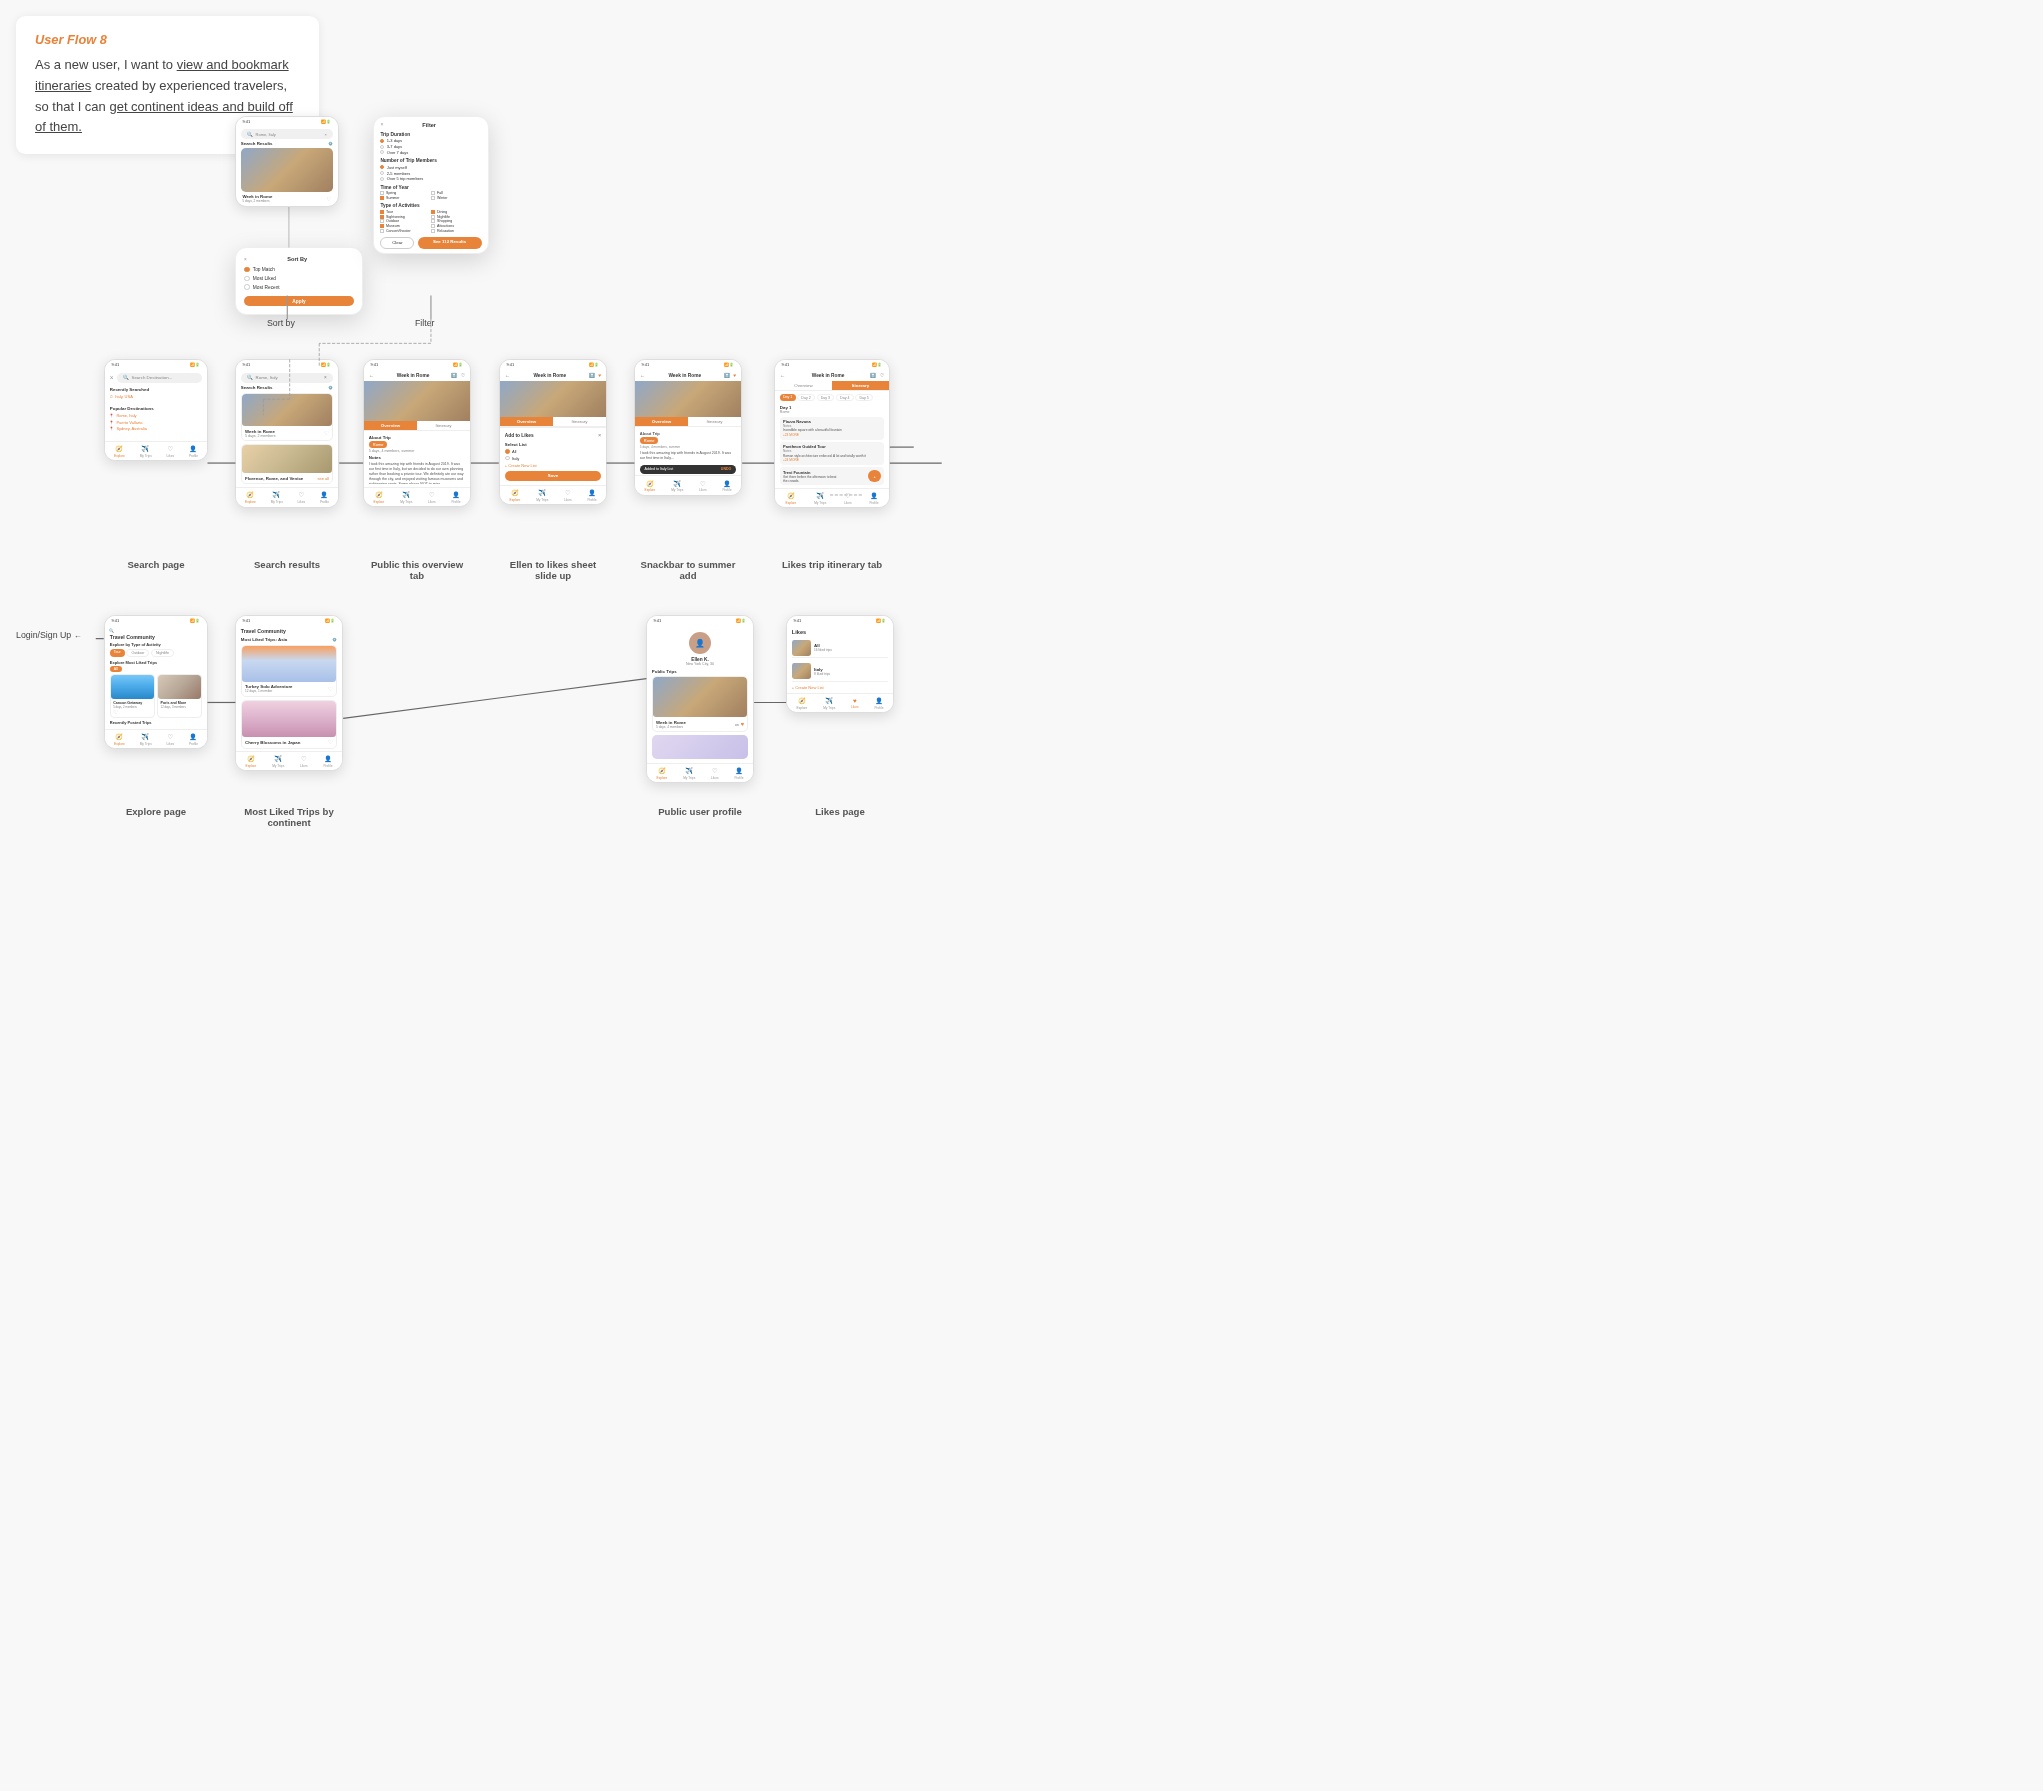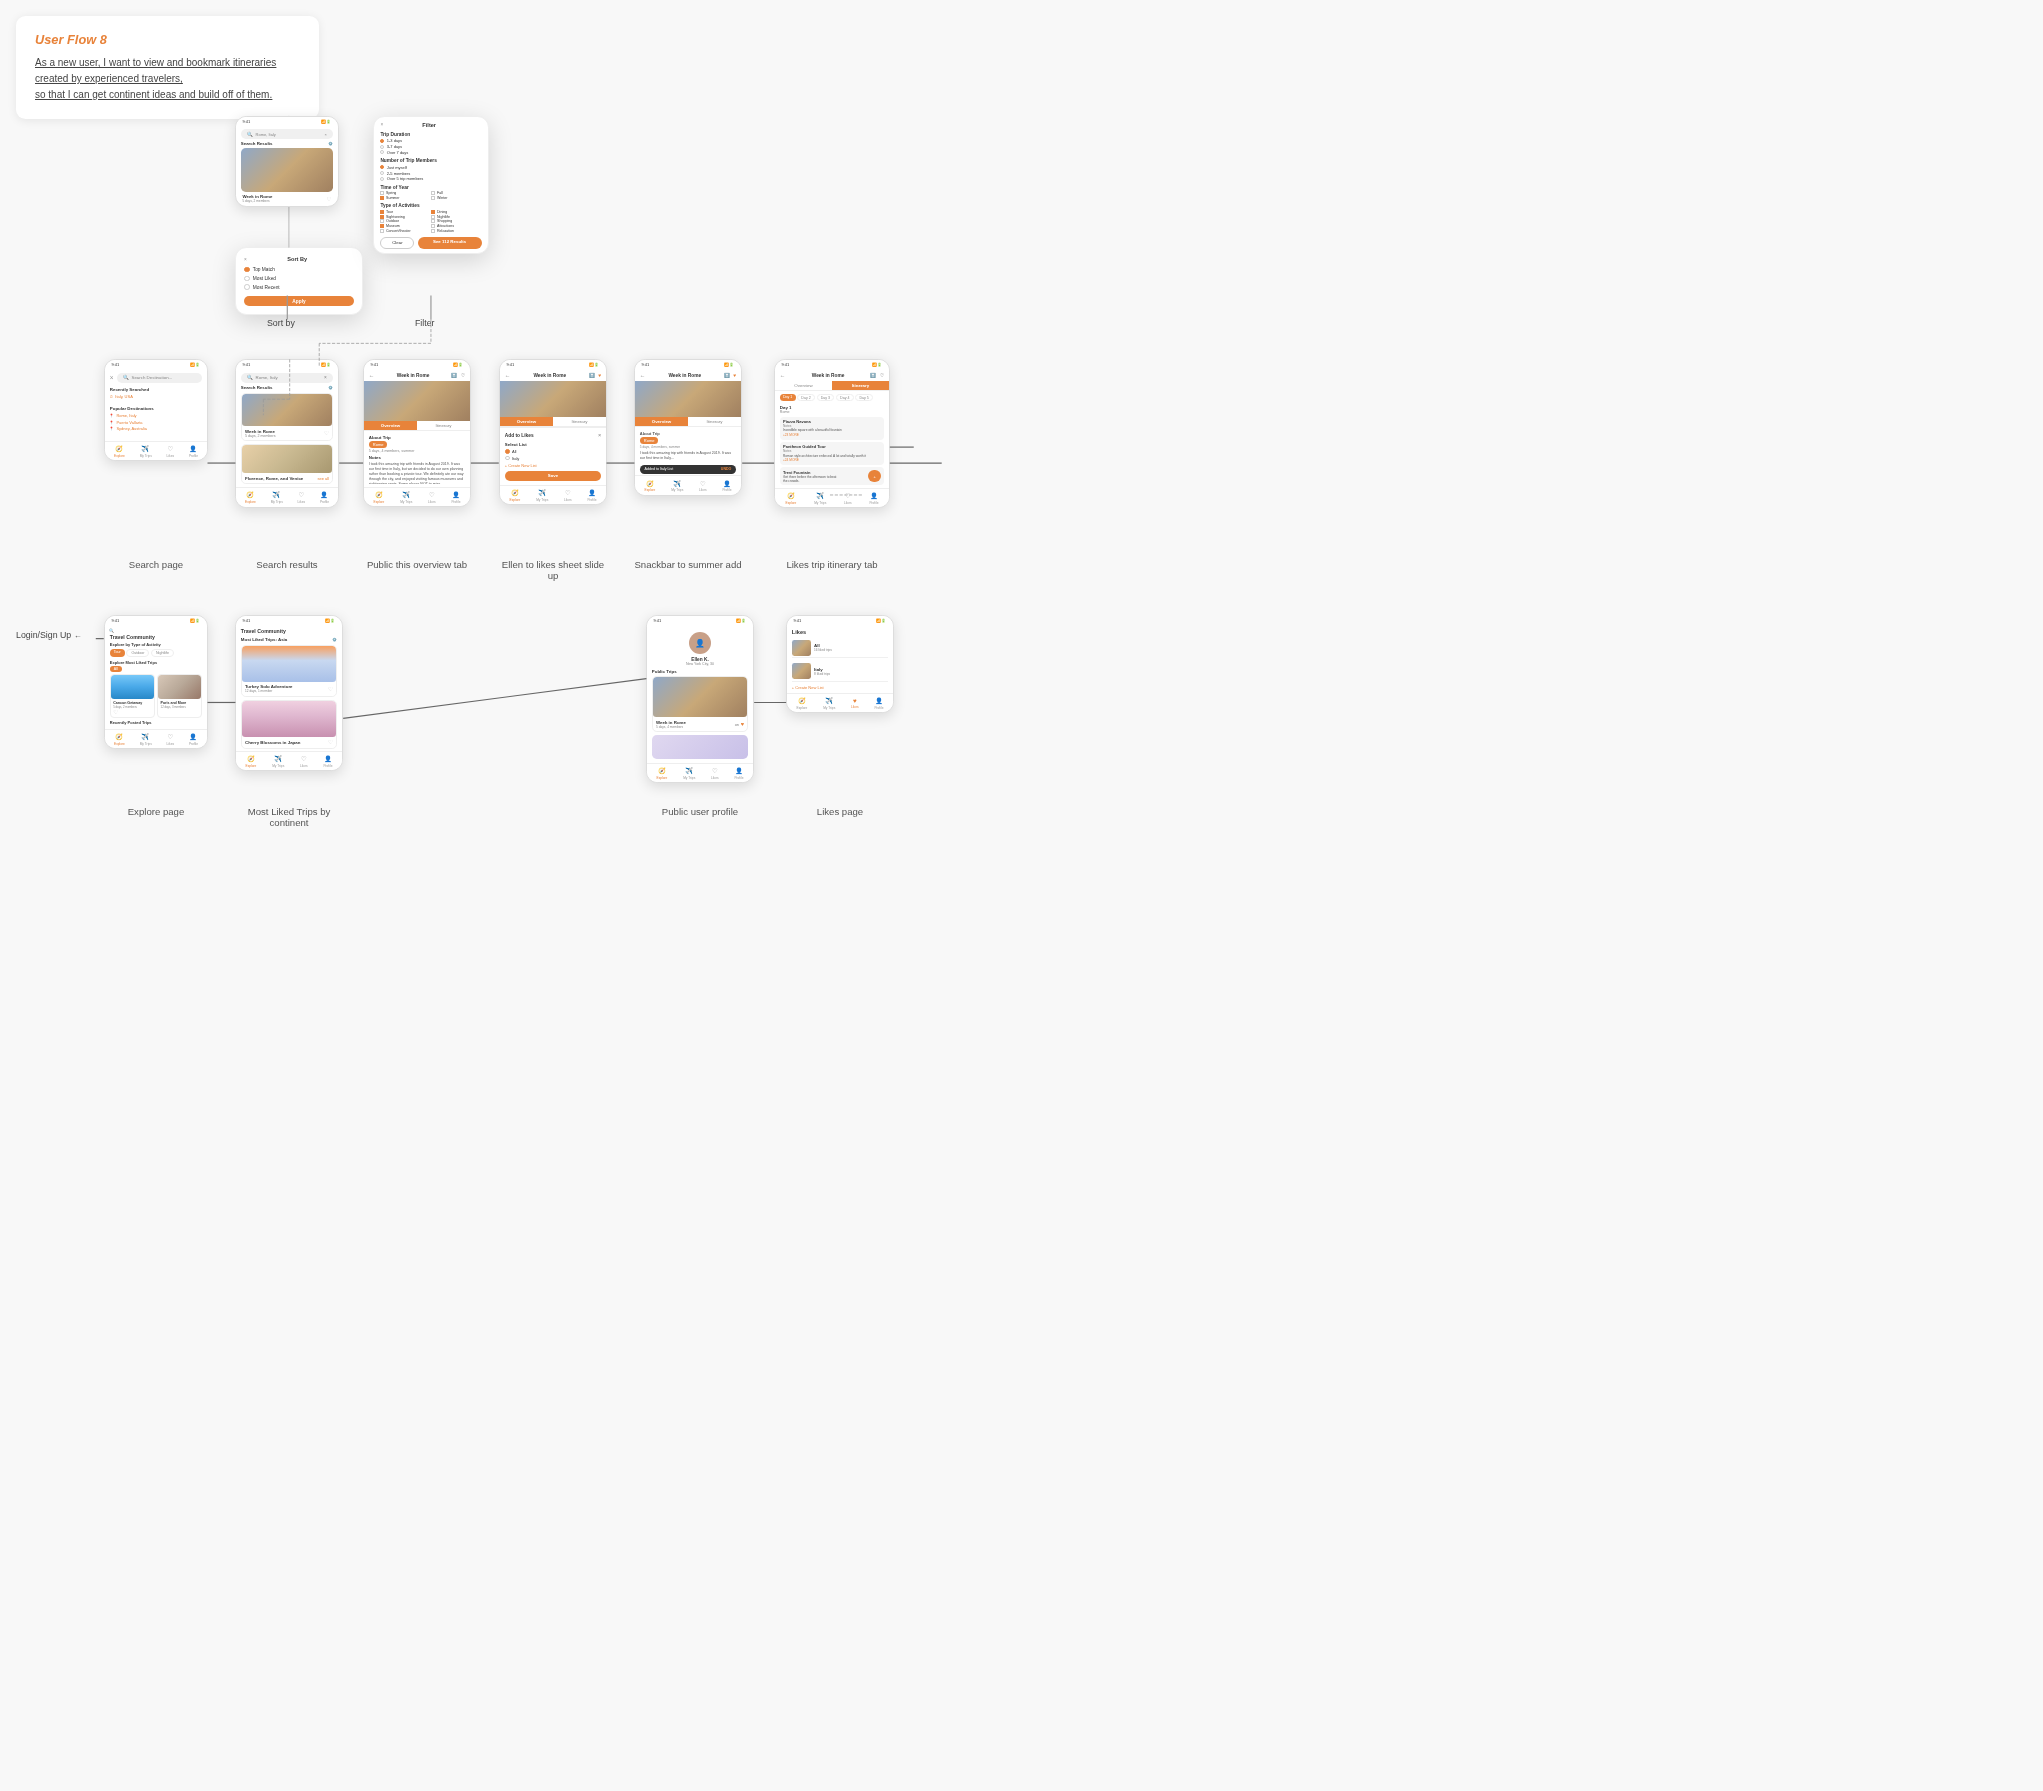--- a/index.html
+++ b/index.html
@@ -25,42 +25,41 @@
       box-shadow: 0 1.6px 9.6px rgba(0,0,0,0.08);
     }
     .user-flow-title {
       color: #e8833a;
       font-style: italic;
       font-weight: 700;
       font-size: 12.8px;
       margin-bottom: 8px;
     }
     .user-flow-text {
-      font-size: 10px;
+      font-size: 13px;
       line-height: 1.6;
       color: #444;
-      text-decoration: underline;
     }
     .user-flow-text u { text-decoration: underline; }
     .phone-status-bar {
       display: flex;
       justify-content: space-between;
       align-items: center;
       padding: 2.4px 6.4px;
       font-size: 4px;
       background: white;
     }
 
     
     .section-label {
       position: absolute;
       font-size: 9.6px;
       color: #555;
       text-align: center;
-      font-weight: 400;
+      font-weight: 700;
     }
 
     
     .phone-large {
       position: absolute;
       width: 104px;
       background: white;
       border-radius: 11.2px;
       border: 1.2px solid #ddd;
       overflow: hidden;

